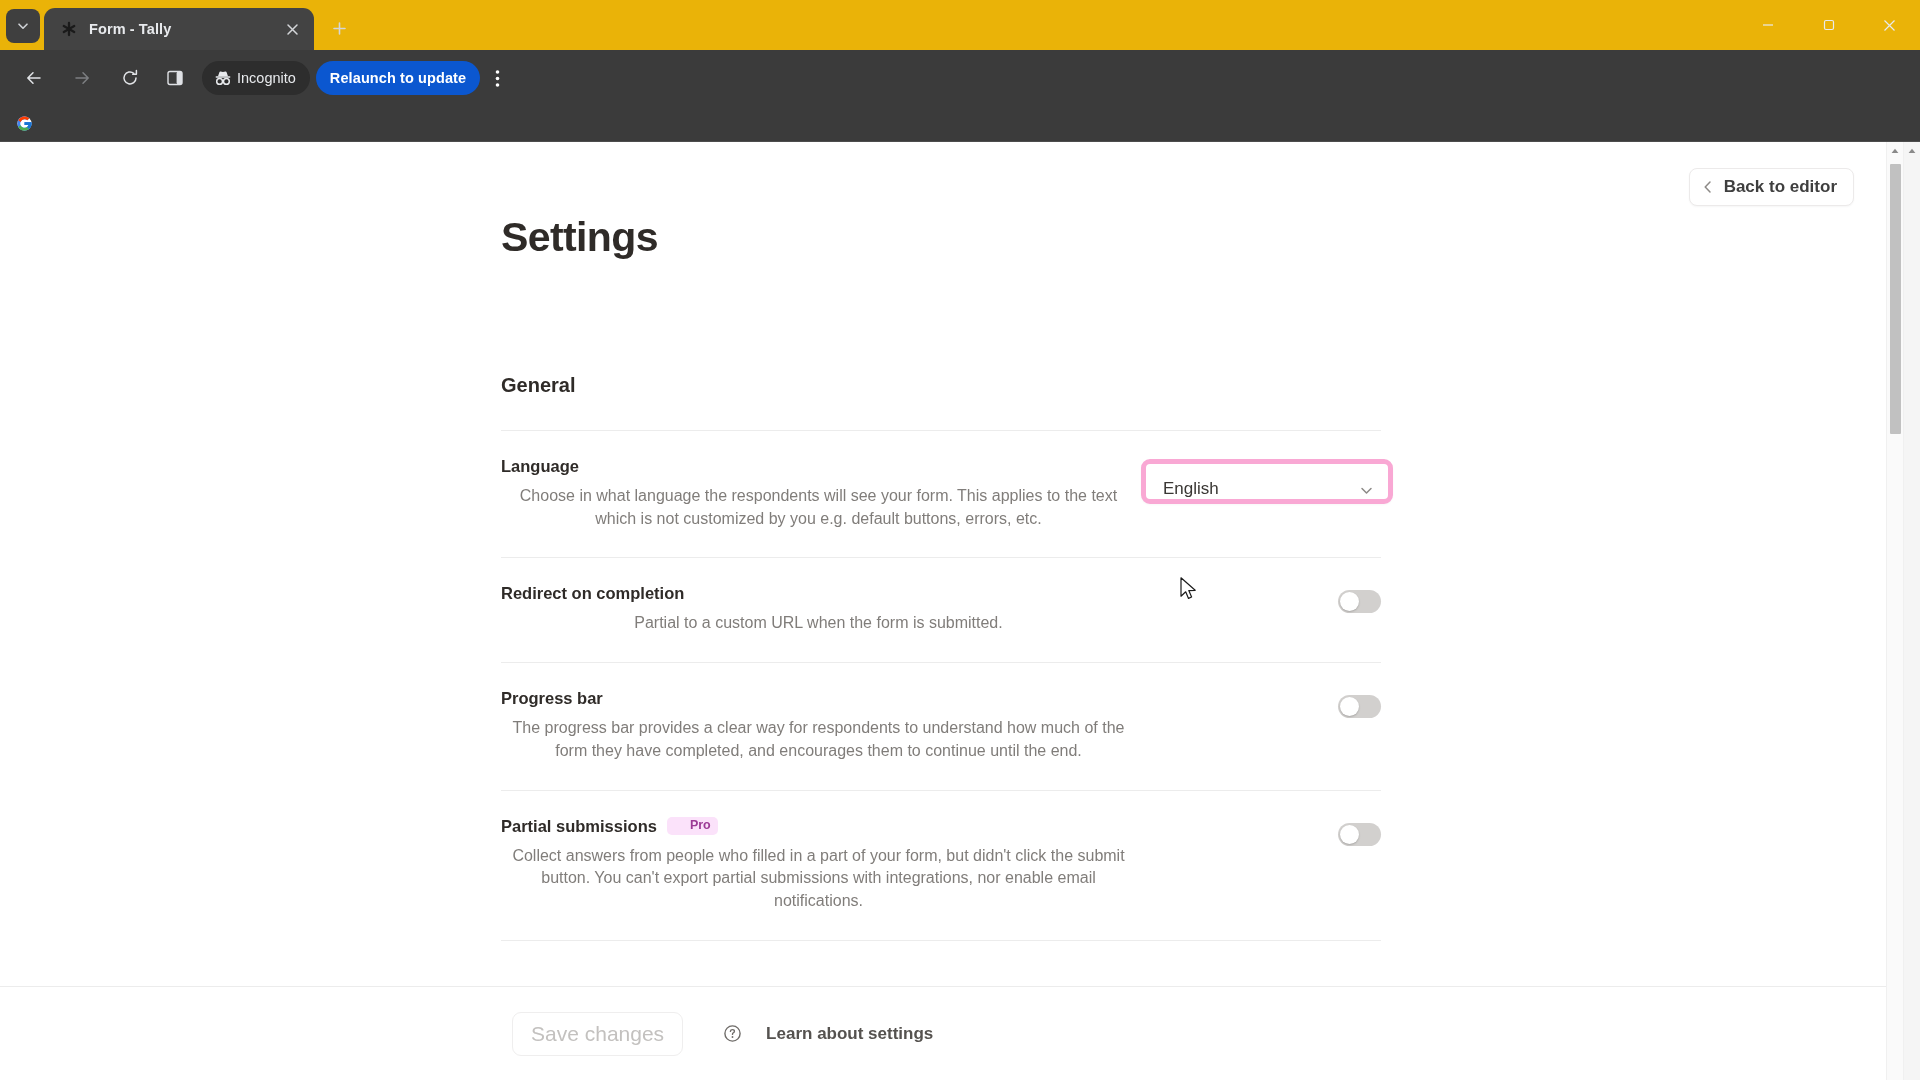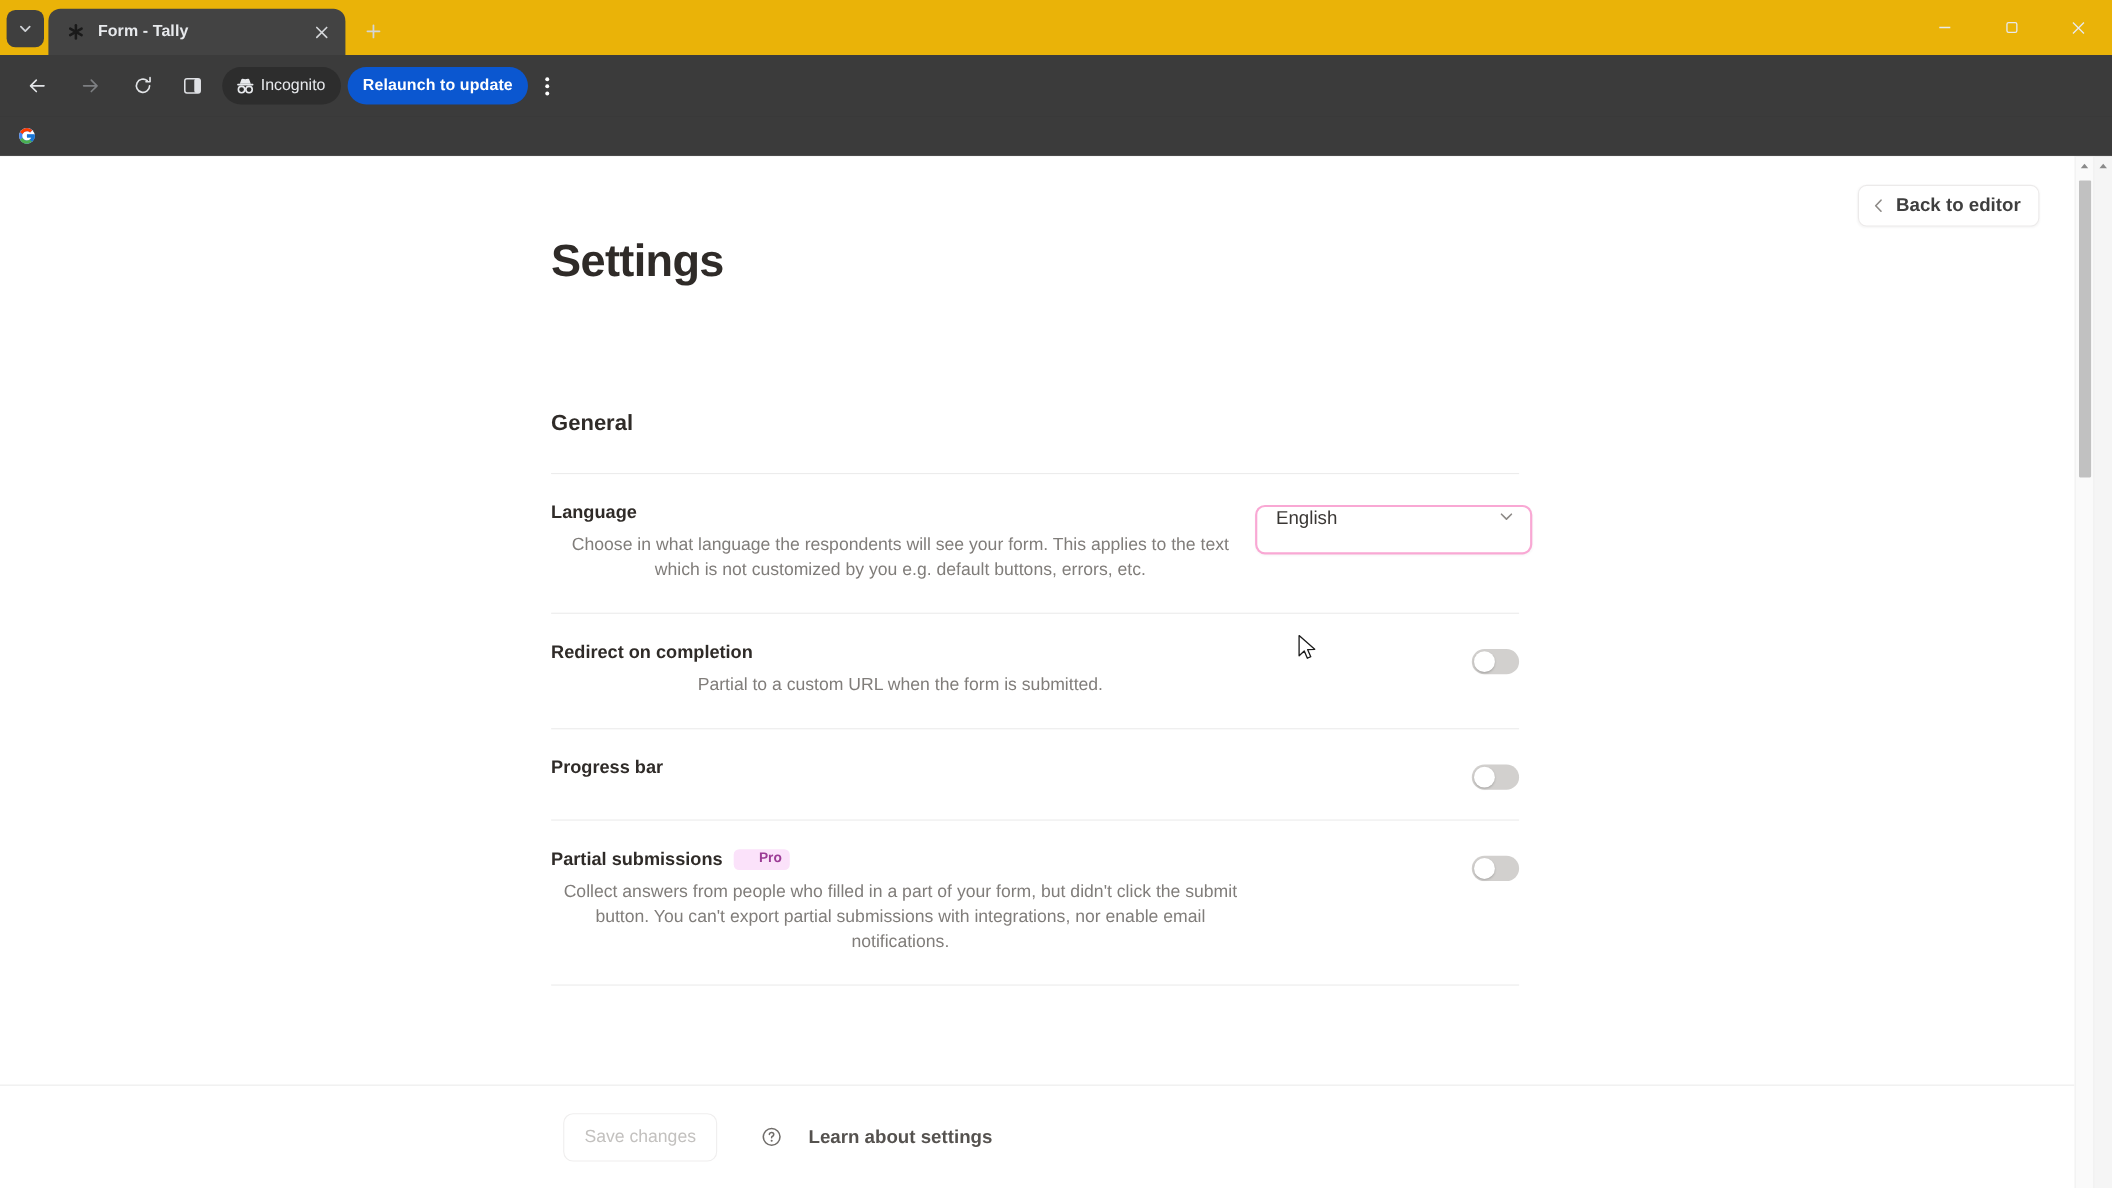--- a/index.html
+++ b/index.html
@@ -310,25 +310,25 @@
     flex: 1;
     display: flex;
     justify-content: flex-end;
     align-items: flex-start;
     padding-top: 2px;
   }
 
   .select-box {
     width: 252px;
     height: 45px;
-    border: 2px solid #f9a8d4;
+    border: 5px solid #f9a8d4;
     border-radius: 9px;
     background: #fff;
     display: flex;
-    align-items: flex-start;
+    align-items: flex-end;
     justify-content: space-between;
     padding: 0 13px 0 17px;
     box-shadow: 0 1px 2px rgba(0,0,0,0.03);
   }
   .select-box .val {
     font-size: 17px;
     color: #3a3734;
   }
 
   .toggle {
@@ -363,21 +363,21 @@
   .save-btn {
     height: 44px;
     min-width: 140px;
     border: 1px solid #efeeee;
     border-radius: 9px;
     background: #fff;
     display: flex; align-items: center; justify-content: center;
     padding: 0 18px;
   }
   .save-btn span {
-    font-size: 16px;
+    font-size: 21px;
     color: #c3c1bf;
     font-weight: 400;
   }
   .learn-link {
     display: flex;
     align-items: center;
     margin-left: 40px;
     gap: 24px;
   }
   .learn-link span {
@@ -584,20 +584,21 @@
                 <div class="knob"></div>
               </div>
             </div>
           </div>
 
           <div class="setting-row">
             <div class="setting-main">
               <div class="setting-head">
                 <span class="setting-label">Progress bar</span>
               </div>
+              <div class="setting-desc">The progress bar provides a clear way for respondents to understand how much of the form they have completed, and encourages them to continue until the end.</div>
             </div>
             <div class="setting-ctl">
               <div class="toggle">
                 <div class="knob"></div>
               </div>
             </div>
           </div>
 
           <div class="setting-row last">
             <div class="setting-main">

